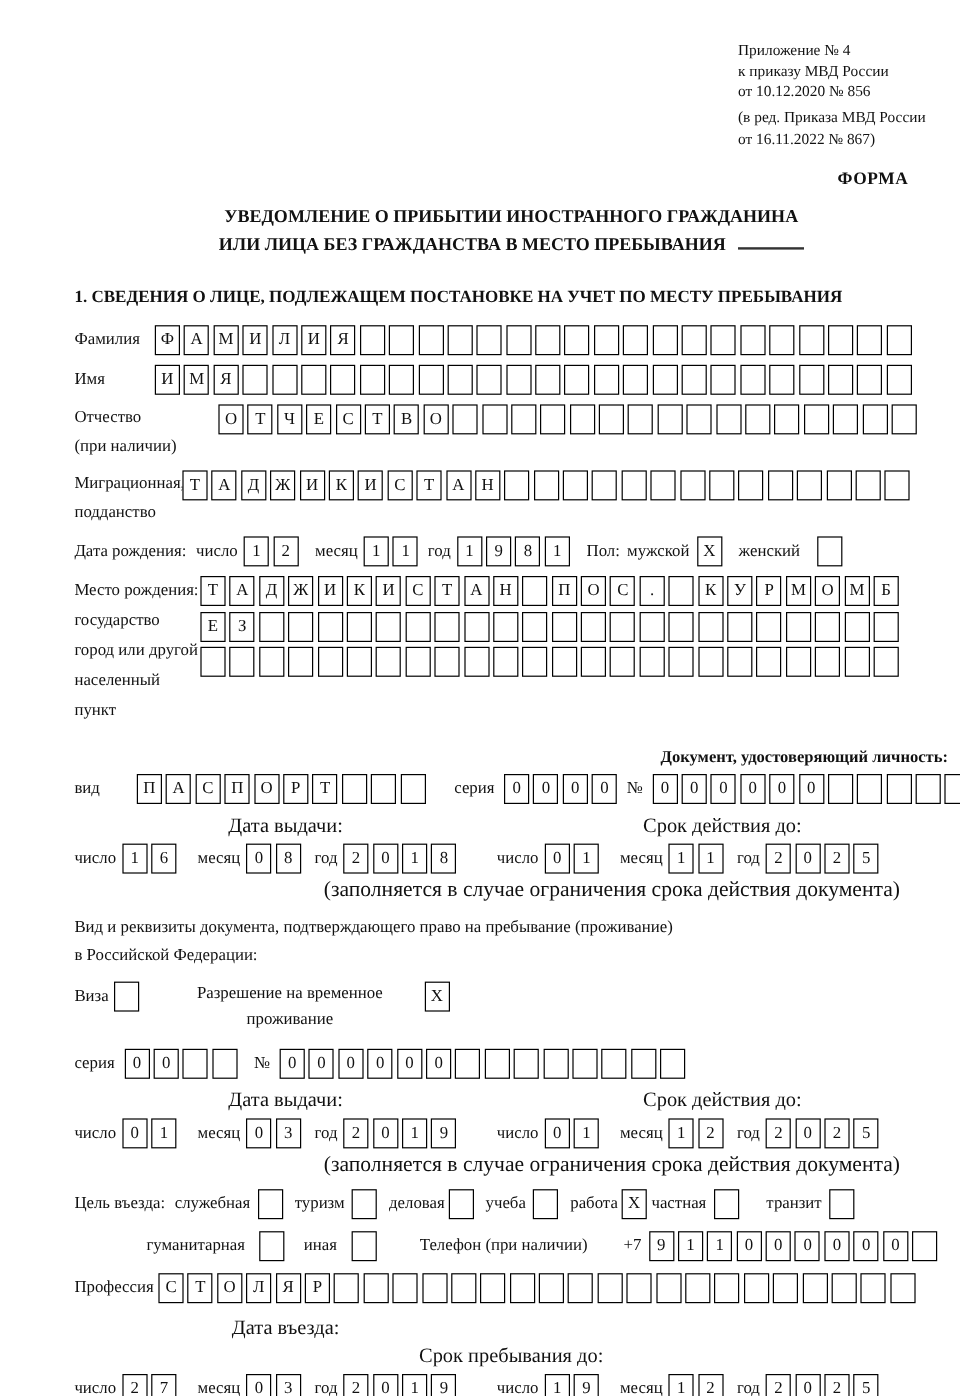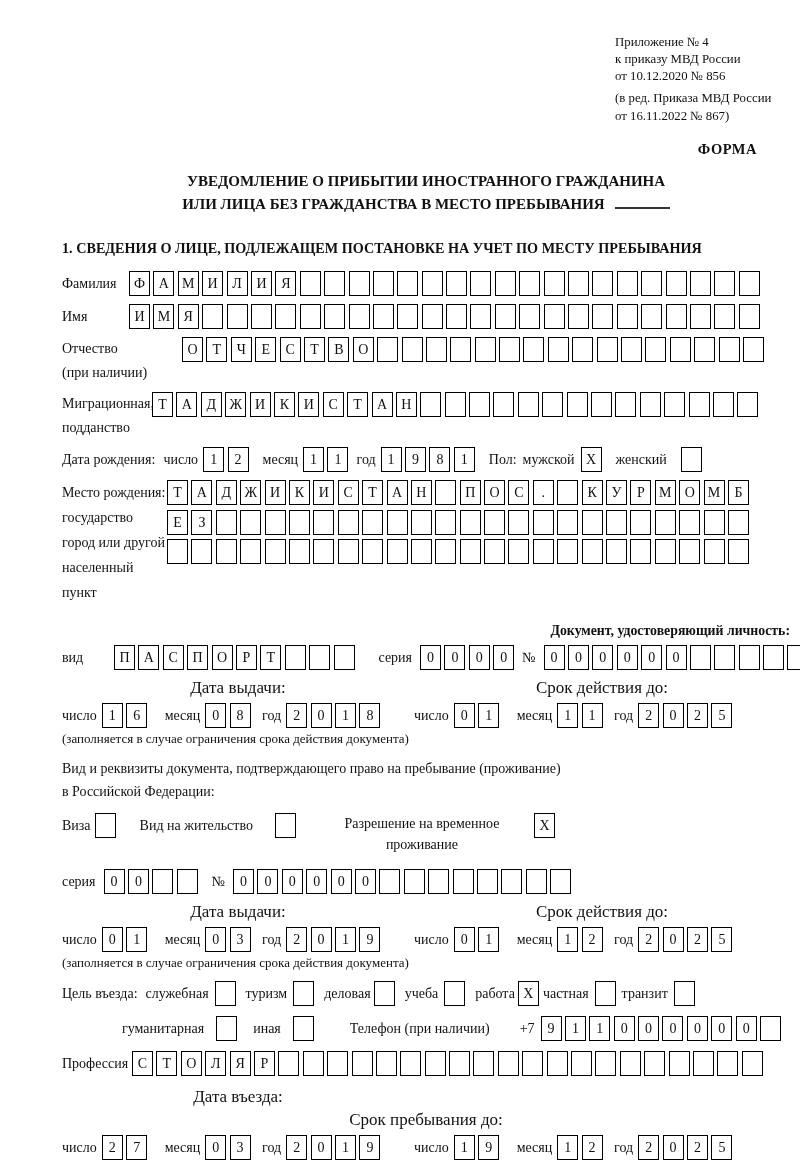--- a/index.html
+++ b/index.html
@@ -33,21 +33,21 @@
 
   .inline-label { line-height:26px; }
   .dgroup { display:inline-flex; align-items:flex-start; }
   .dgroup .dlbl { line-height:26px; margin-right:5px; }
   .gap14 { margin-right:14px; } .gap8 { margin-right:8px; }
 
   .center-bold { text-align:right; font-weight:bold; font-size:13.8px; margin:10px 0 6px 0; }
   .two-col { display:flex; margin-bottom:2px; }
   .col-l { width:352px; flex:none; } .col-r { flex:1; }
   .col-head { text-align:center; font-size:17px; margin-bottom:3px; }
-  .note-right { text-align:left; font-size:13px; padding-right:40px; margin:1px 0 10px 0; }
+  .note-right { text-align:right; font-size:18px; padding-right:40px; margin:1px 0 10px 0; }
   .plain-line { line-height:1.65; }
 
   .opt-row { display:flex; align-items:flex-start; margin:10px 0 14px 0; }
   .opt { display:flex; align-items:flex-start; }
   .opt .olbl { line-height:25px; }
   .opt .olbl-wrap { text-align:center; line-height:1.5; }
   .opt .cb { flex:none; }
 
   .purpose-line { display:flex; align-items:flex-start; flex-wrap:nowrap; margin-bottom:10px; }
   .purpose-line .olbl { line-height:25px; }
@@ -428,24 +428,20 @@
   <div class="note-right">(заполняется в случае ограничения срока действия документа)</div>
 
   <div class="plain-line">Вид и реквизиты документа, подтверждающего право на пребывание (проживание)</div>
   <div class="plain-line">в Российской Федерации:</div>
 
   <div class="opt-row">
     <span class="opt">
       <span class="olbl">Виза</span>
       <span class="cb" style="vertical-align:0; margin-left:4px;"></span>
     </span>
-    <span class="opt" style="margin-left:24px;">
-      <span class="olbl">Вид на жительство</span>
-      <span class="cb" style="vertical-align:0; margin-left:22px;"></span>
-    </span>
     <span class="opt" style="margin-left:22px;">
       <span class="olbl-wrap" style="max-width:208px;">Разрешение на временное проживание</span>
       <span class="cb" style="vertical-align:0; margin-left:8px;">X</span>
     </span>
   </div>
 
   <div class="row">
     <span class="inline-label gap8">серия</span>
     <span class="boxes">
         <span class="cell">0</span>
@@ -551,21 +547,21 @@
         <span class="cb" style="vertical-align:0;"></span>
       </span>
     <span class="opt" style="margin-left:10px;">
         <span class="olbl">работа</span>
         <span class="cb" style="vertical-align:0; margin-left:3px;">X</span>
       </span>
     <span class="opt" style="margin-left:4px;">
         <span class="olbl">частная</span>
         <span class="cb" style="vertical-align:0;"></span>
       </span>
-    <span class="opt" style="margin-left:6px;">
+    <span class="opt" style="margin-left:23px;">
         <span class="olbl">транзит</span>
         <span class="cb" style="vertical-align:0;"></span>
       </span>
   </div>
 
   <div class="purpose-line" style="margin-left:60px;">
     <span class="opt">
         <span class="olbl">гуманитарная</span>
         <span class="cb" style="vertical-align:0; margin-left:12px;"></span>
       </span>

